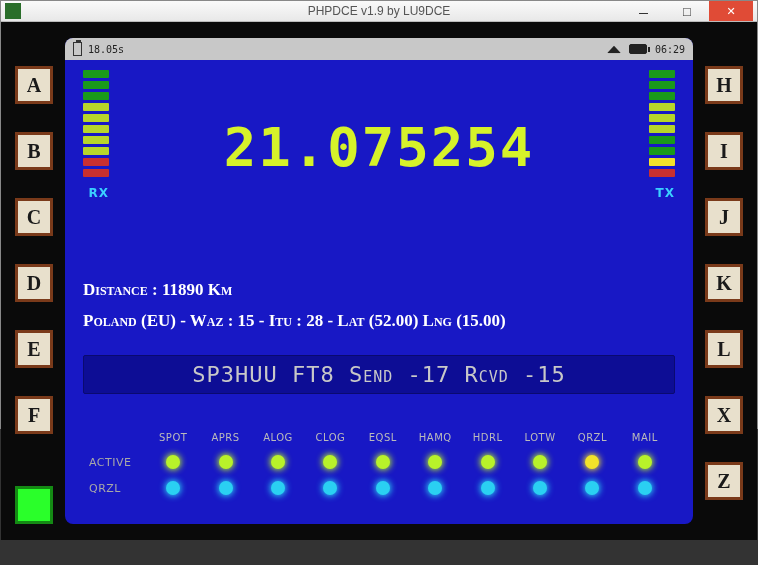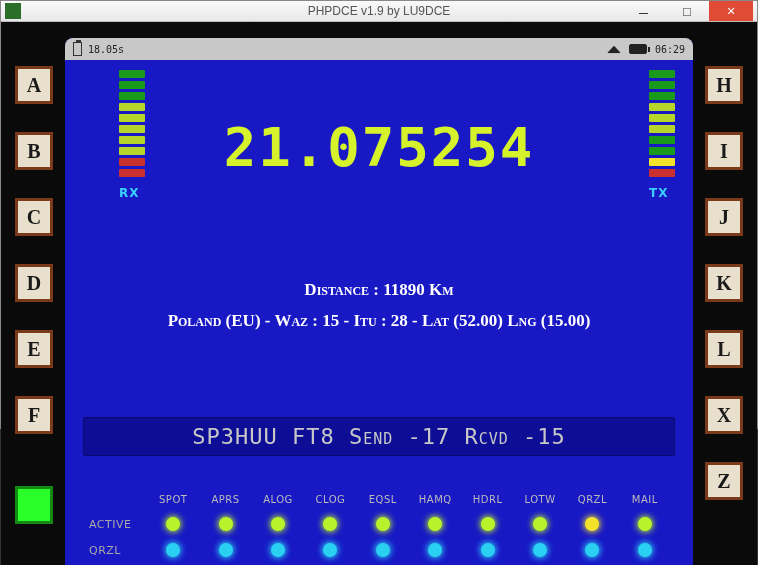--- a/index.html
+++ b/index.html
@@ -103,55 +103,53 @@
   display: flex; flex-direction: column;
   color: #fff;
   position: relative;
 }
 .top-row {
   display: flex; justify-content: space-between; align-items: flex-start;
   position: relative;
   height: 160px;
 }
 .meter {
-  display: flex; flex-direction: column; align-items: flex-start;
+  display: flex; flex-direction: column; align-items: flex-end;
   gap: 3px;
-  margin-left: 36px;
 }
 .meter-seg {
   width: 26px; height: 8px; border-radius: 1px;
 }
 .meter-label {
   margin-top: 6px; font-size: 12px; color: #3ad0ff; font-weight: bold; letter-spacing: 1px;
 }
 .freq {
   position: absolute; left:0; right:0;
   top: 46px;
   text-align: center;
   font-family: monospace;
   font-size: 54px; font-weight: bold;
   color: #d6f22a;
   letter-spacing: 2px;
 }
 .info-block {
-  text-align: center;
   margin-top: 50px;
   font-family: Georgia, "Times New Roman", serif;
   font-size: 17px;
   color: #fff;
   font-weight: bold;
 }
 .info-block .line2 { margin-top: 11px; }
 .sc { font-variant: small-caps; }
 
 .qso-bar {
   background: #0d0d95;
   border: 1px solid #0a0a70;
   border-radius: 2px;
-  margin-top: 86px;
+  margin-top: 24px;
   padding: 6px 15px;
   text-align: center;
   font-family: monospace;
   font-size: 22px;
   color: #c8c8c8;
   letter-spacing: 1px;
   font-variant: small-caps;
 }
 
 .status-grid {

